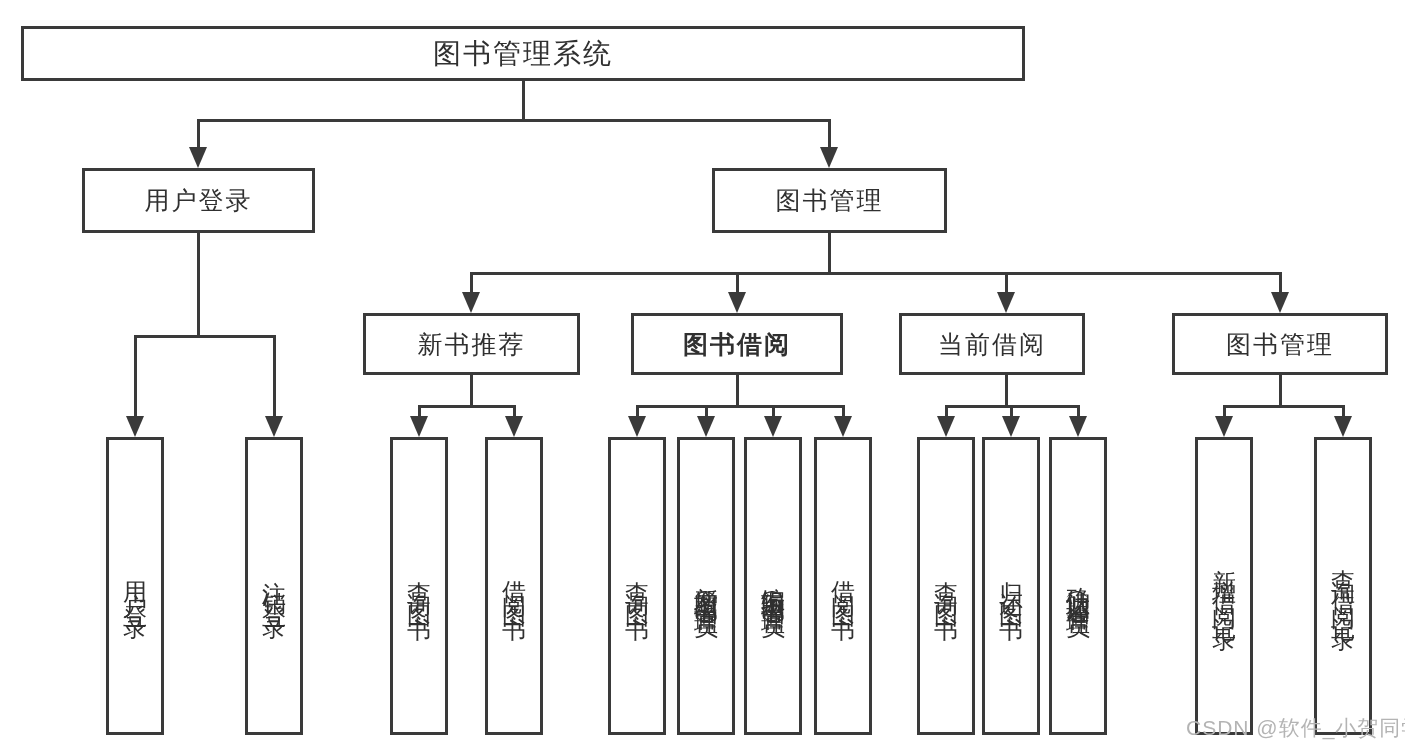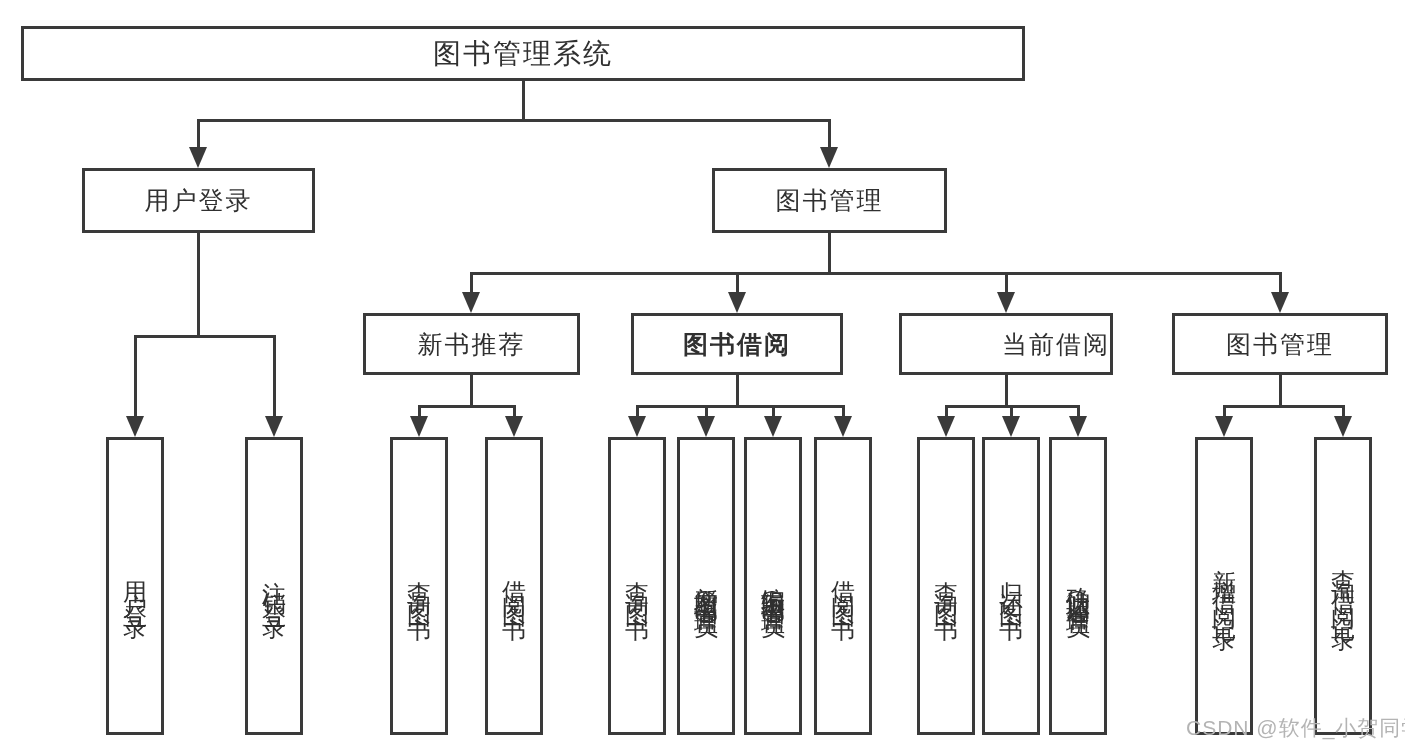--- a/index.html
+++ b/index.html
@@ -99,21 +99,21 @@
       </div>
       <div class="node branch" style="left: 712px; top: 168px; width: 235px; height: 65px;">
         <span class="htext">图书管理</span>
       </div>
       <div class="node branch" style="left: 363px; top: 313px; width: 217px; height: 62px; text-align: center;">
         <span class="htext">新书推荐</span>
       </div>
       <div class="node branch" style="left: 631px; top: 313px; width: 212px; height: 62px; font-weight: bold;">
         <span class="htext">图书借阅</span>
       </div>
-      <div class="node branch" style="left: 899px; top: 313px; width: 214px; height: 62px; justify-content: flex-end;">
+      <div class="node branch" style="left: 899px; top: 313px; width: 186px; height: 62px;">
         <span class="htext">当前借阅</span>
       </div>
       <div class="node branch" style="left: 1172px; top: 313px; width: 216px; height: 62px;">
         <span class="htext">图书管理</span>
       </div>
       <div class="node leaf" style="left: 106px; top: 437px; width: 58px; height: 298px;">
         <span class="vtext">用户登录</span>
       </div>
       <div class="node leaf" style="left: 245px; top: 437px; width: 58px; height: 298px;">
         <span class="vtext">注销登录</span>

